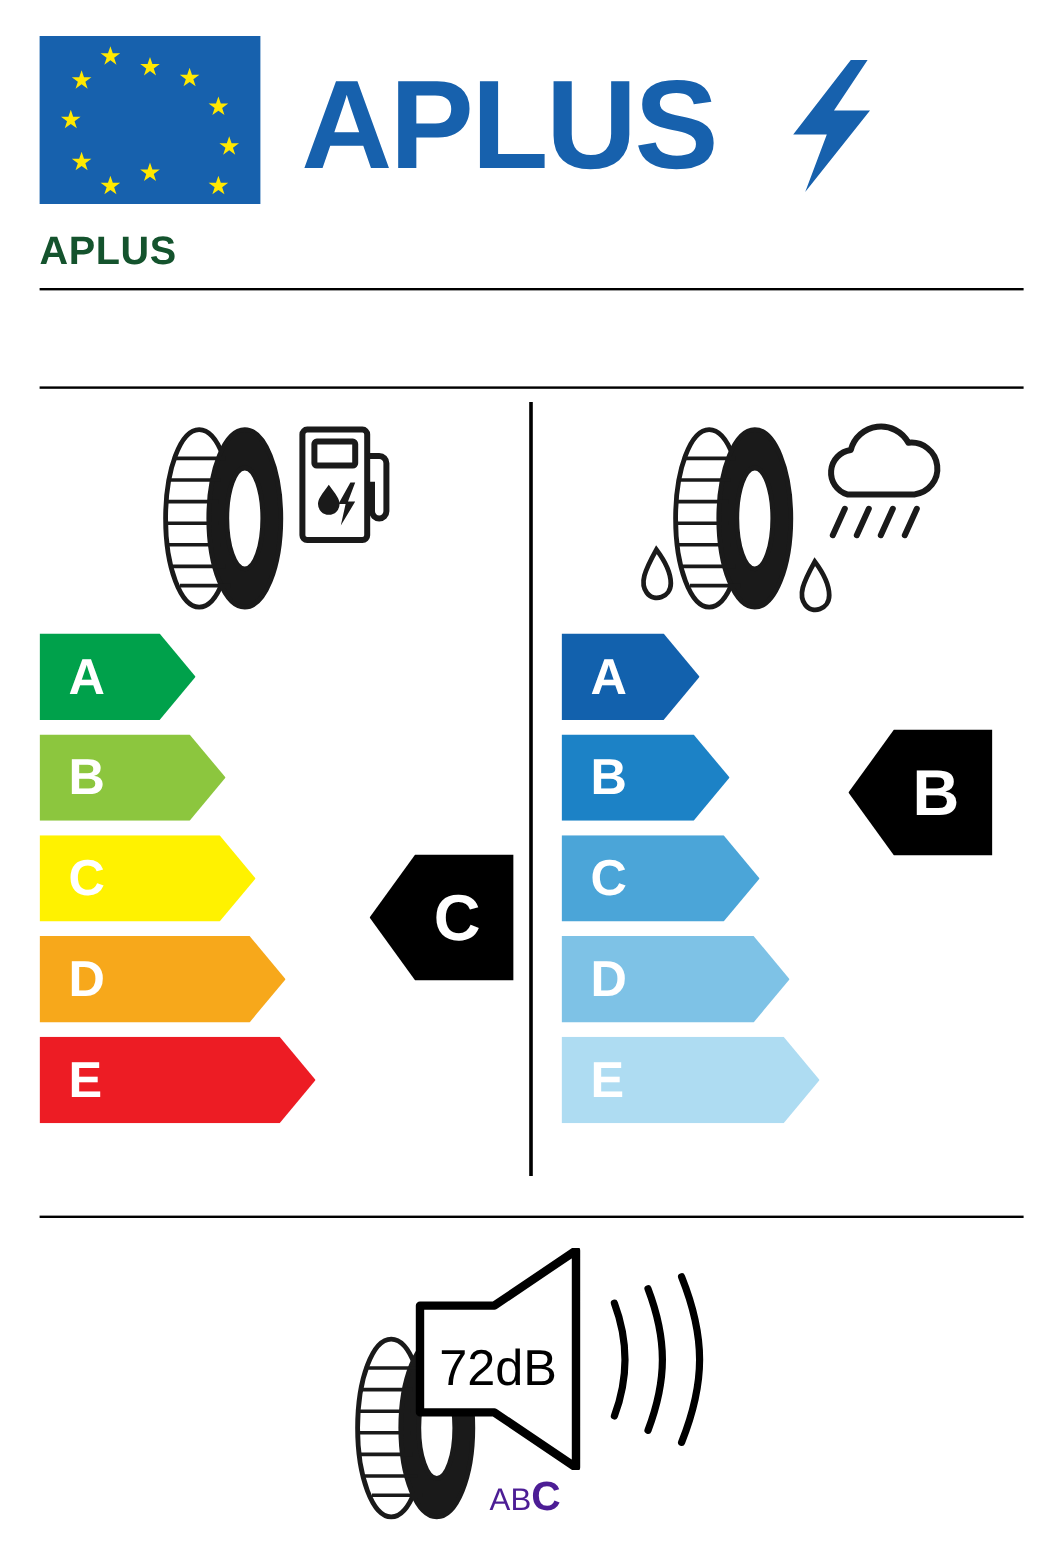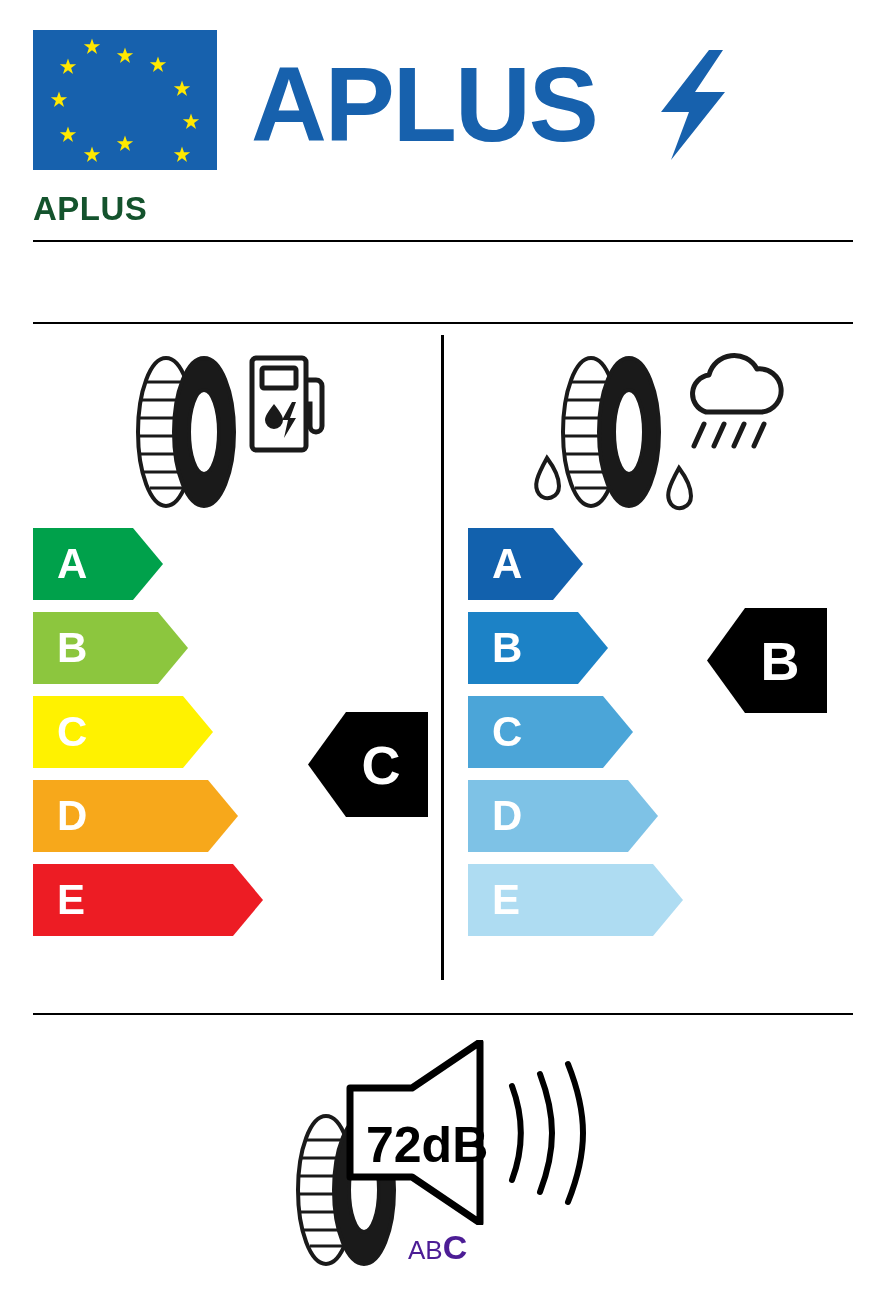--- a/index.html
+++ b/index.html
@@ -135,22 +135,22 @@
     position: absolute;
     left: 280px;
     top: 1040px;
     width: 330px;
     height: 240px;
   }
   .noise-db {
     position: absolute;
     left: 86px;
     top: 76px;
-    font-size: 50px;
-    font-weight: bold;
+    font-size: 42px;
+    font-weight: normal;
     color: #000;
   }
   .noise-class {
     position: absolute;
     left: 128px;
     top: 188px;
     font-size: 26px;
     color: #4c1d95;
     letter-spacing: 0px;
   }

